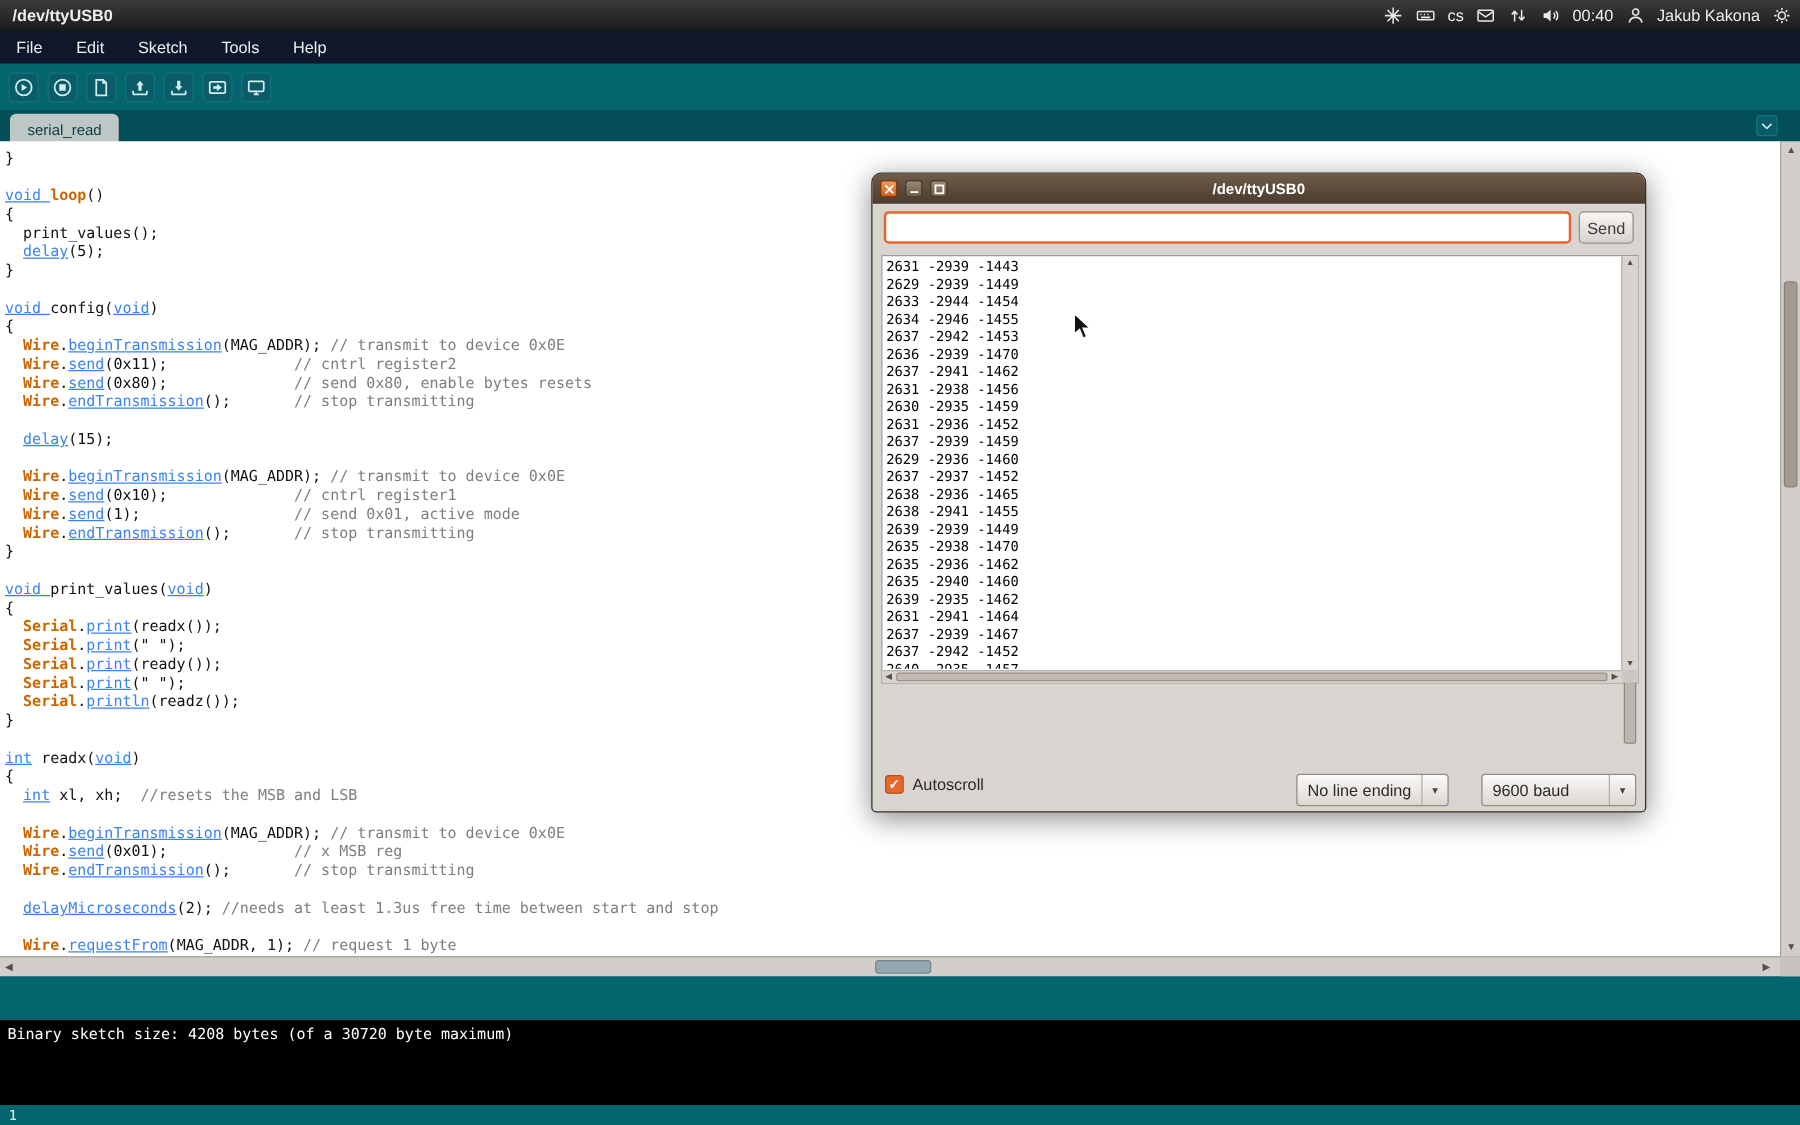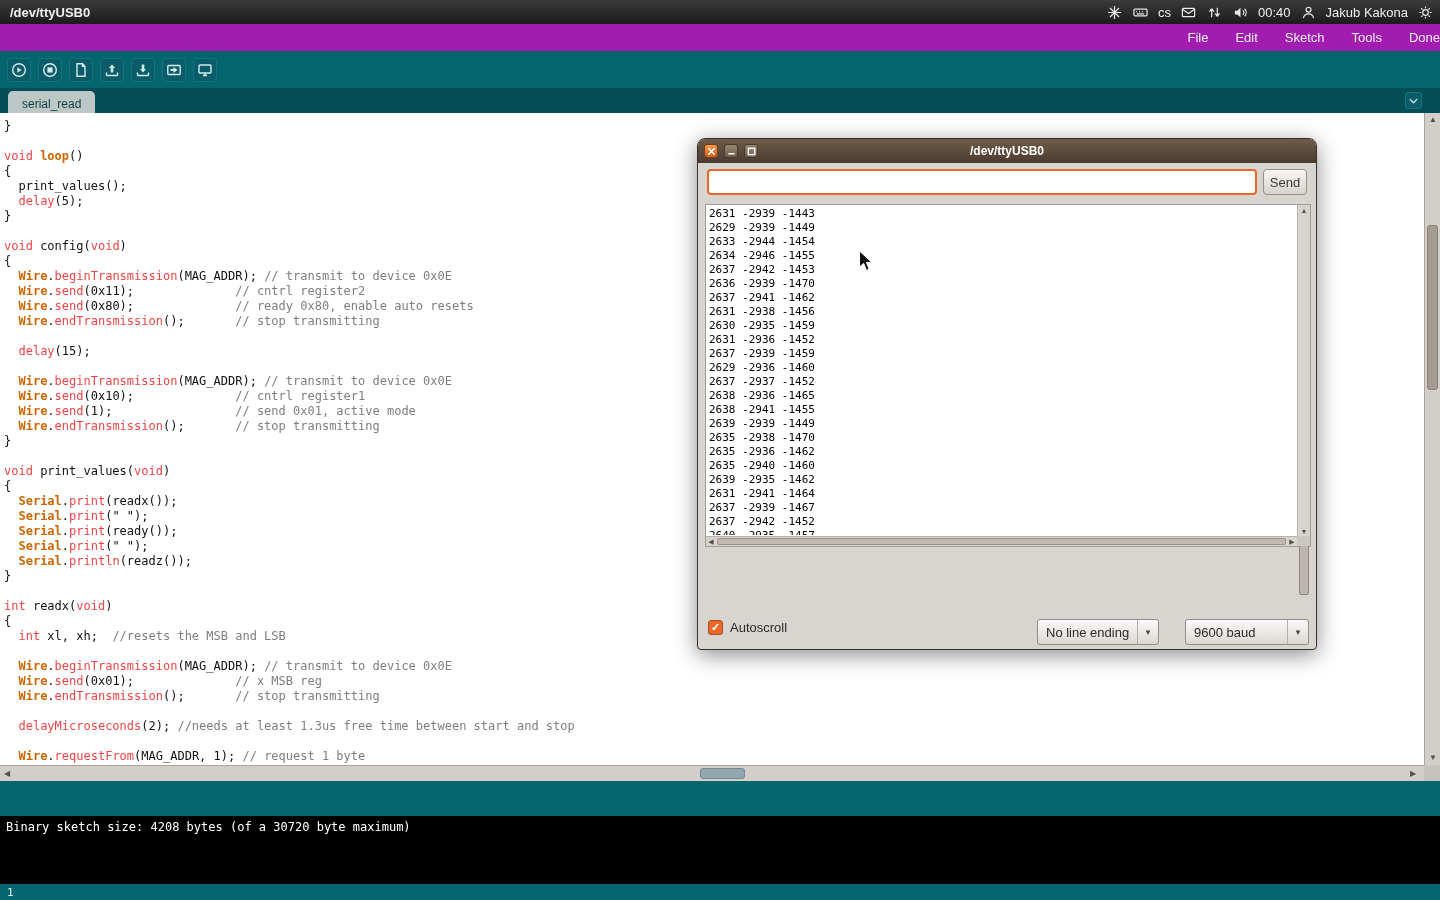--- a/index.html
+++ b/index.html
@@ -10,22 +10,22 @@
   
   #top-panel { left:0; top:0; width:1440px; height:24px;
     background:linear-gradient(#3b3b3b,#1b1b1b); color:#efefef;
     display:flex; align-items:center; justify-content:space-between; padding:0 6px; }
   #top-panel .win-title { font-weight:bold; font-size:13px; padding-left:4px; }
   #panel-right { display:flex; align-items:center; gap:9px; font-size:13px; }
   .p-ic { width:17px; height:17px; display:inline-flex; align-items:center; justify-content:center; }
   .p-ic svg { width:15px; height:15px; stroke:#e8e8e8; fill:none; stroke-width:1.3; }
 
   
-  #menubar { left:0; top:24px; width:1440px; height:27px; background:#a21caf;
-    display:flex; align-items:center; gap:27px; padding-left:13px; color:#e9f1f1; font-size:13px;justify-content:flex-end; }
+  #menubar { left:0; top:24px; width:1440px; height:27px; background:#0f172a;
+    display:flex; align-items:center; gap:27px; padding-left:13px; color:#e9f1f1; font-size:13px; }
   .menu-item { cursor:default; }
   #toolbar { left:0; top:51px; width:1440px; height:37px; background:#04656e;
     display:flex; align-items:center; gap:7px; padding-left:7px; }
   .tool-btn { width:24px; height:24px; background:#0a5d68; border:1px solid #12747f;
     border-radius:4px; display:flex; align-items:center; justify-content:center; }
   .tool-btn svg { width:16px; height:16px; stroke:#d3ecee; fill:none; stroke-width:1.4; }
   .tool-btn svg .fil { fill:#d3ecee; stroke:none; }
 
   
   #tabbar { left:0; top:88px; width:1440px; height:25px; background:#034e57; }
@@ -35,21 +35,21 @@
   #tab-menu-btn { position:absolute; right:18px; top:4px; width:17px; height:17px;
     background:#0a5d68; border:1px solid #12747f; border-radius:3px;
     display:flex; align-items:center; justify-content:center; }
   #tab-menu-btn svg { width:11px; height:11px; stroke:#d3ecee; fill:none; stroke-width:1.4; }
 
   
   #editor { left:0; top:113px; width:1424px; height:652px; background:#ffffff; overflow:hidden; }
   #code-area { padding:6px 0 0 4px; font-family:"DejaVu Sans Mono",monospace; font-size:12px; line-height:15px; color:#111; }
   .code-line { white-space:pre; height:15px; }
   .seg-p { color:#111; }
-  .seg-k { color:#ef4444; }
+  .seg-k { color:#3b82f6;text-decoration:underline; }
   .seg-b { color:#cc6600; font-weight:bold; }
   .seg-c { color:#7e7e7e; }
 
   
   .sb-track { background:#d2cec9; }
   #main-vsb { left:1424px; top:113px; width:16px; height:652px; border-left:1px solid #aaa49d; }
   #main-hsb { left:0; top:765px; width:1440px; height:16px; border-top:1px solid #aaa49d; }
   .sb-arrow { position:absolute; display:flex; align-items:center; justify-content:center;
     color:#55504a; font-size:8px; line-height:1; }
   #main-vsb .sb-arrow { width:16px; height:14px; }
@@ -174,21 +174,21 @@
         </svg>
     </span>
   </div>
 </div>
 
 <div id="menubar" class="abs">
   <span class="menu-item">File</span>
   <span class="menu-item">Edit</span>
   <span class="menu-item">Sketch</span>
   <span class="menu-item">Tools</span>
-  <span class="menu-item">Done</span>
+  <span class="menu-item">Help</span>
 </div>
 
 <div id="toolbar" class="abs">
   <div class="tool-btn">
     <svg viewBox="0 0 16 16">
         <circle cx="8" cy="8" r="6.3"></circle>
         <path class="fil" d="M6.3 5.2l4.3 2.8-4.3 2.8z"></path>
       </svg>
   </div>
   <div class="tool-btn">
@@ -245,21 +245,21 @@
       <div class="code-line"><span class="seg-k">void </span><span class="seg-b">loop</span><span class="seg-p">()</span></div>
       <div class="code-line"><span class="seg-p">{</span></div>
       <div class="code-line"><span class="seg-p">  print_values();</span></div>
       <div class="code-line"><span class="seg-p">  </span><span class="seg-k">delay</span><span class="seg-p">(5);</span></div>
       <div class="code-line"><span class="seg-p">}</span></div>
       <div class="code-line">&nbsp;</div>
       <div class="code-line"><span class="seg-k">void </span><span class="seg-p">config(</span><span class="seg-k">void</span><span class="seg-p">)</span></div>
       <div class="code-line"><span class="seg-p">{</span></div>
       <div class="code-line"><span class="seg-p">  </span><span class="seg-b">Wire</span><span class="seg-p">.</span><span class="seg-k">beginTransmission</span><span class="seg-p">(MAG_ADDR); </span><span class="seg-c">// transmit to device 0x0E</span></div>
       <div class="code-line"><span class="seg-p">  </span><span class="seg-b">Wire</span><span class="seg-p">.</span><span class="seg-k">send</span><span class="seg-p">(0x11);              </span><span class="seg-c">// cntrl register2</span></div>
-      <div class="code-line"><span class="seg-p">  </span><span class="seg-b">Wire</span><span class="seg-p">.</span><span class="seg-k">send</span><span class="seg-p">(0x80);              </span><span class="seg-c">// ready 0x80, enable auto resets</span></div>
+      <div class="code-line"><span class="seg-p">  </span><span class="seg-b">Wire</span><span class="seg-p">.</span><span class="seg-k">send</span><span class="seg-p">(0x80);              </span><span class="seg-c">// send 0x80, enable bytes resets</span></div>
       <div class="code-line"><span class="seg-p">  </span><span class="seg-b">Wire</span><span class="seg-p">.</span><span class="seg-k">endTransmission</span><span class="seg-p">();       </span><span class="seg-c">// stop transmitting</span></div>
       <div class="code-line">&nbsp;</div>
       <div class="code-line"><span class="seg-p">  </span><span class="seg-k">delay</span><span class="seg-p">(15);</span></div>
       <div class="code-line">&nbsp;</div>
       <div class="code-line"><span class="seg-p">  </span><span class="seg-b">Wire</span><span class="seg-p">.</span><span class="seg-k">beginTransmission</span><span class="seg-p">(MAG_ADDR); </span><span class="seg-c">// transmit to device 0x0E</span></div>
       <div class="code-line"><span class="seg-p">  </span><span class="seg-b">Wire</span><span class="seg-p">.</span><span class="seg-k">send</span><span class="seg-p">(0x10);              </span><span class="seg-c">// cntrl register1</span></div>
       <div class="code-line"><span class="seg-p">  </span><span class="seg-b">Wire</span><span class="seg-p">.</span><span class="seg-k">send</span><span class="seg-p">(1);                 </span><span class="seg-c">// send 0x01, active mode</span></div>
       <div class="code-line"><span class="seg-p">  </span><span class="seg-b">Wire</span><span class="seg-p">.</span><span class="seg-k">endTransmission</span><span class="seg-p">();       </span><span class="seg-c">// stop transmitting</span></div>
       <div class="code-line"><span class="seg-p">}</span></div>
       <div class="code-line">&nbsp;</div>

